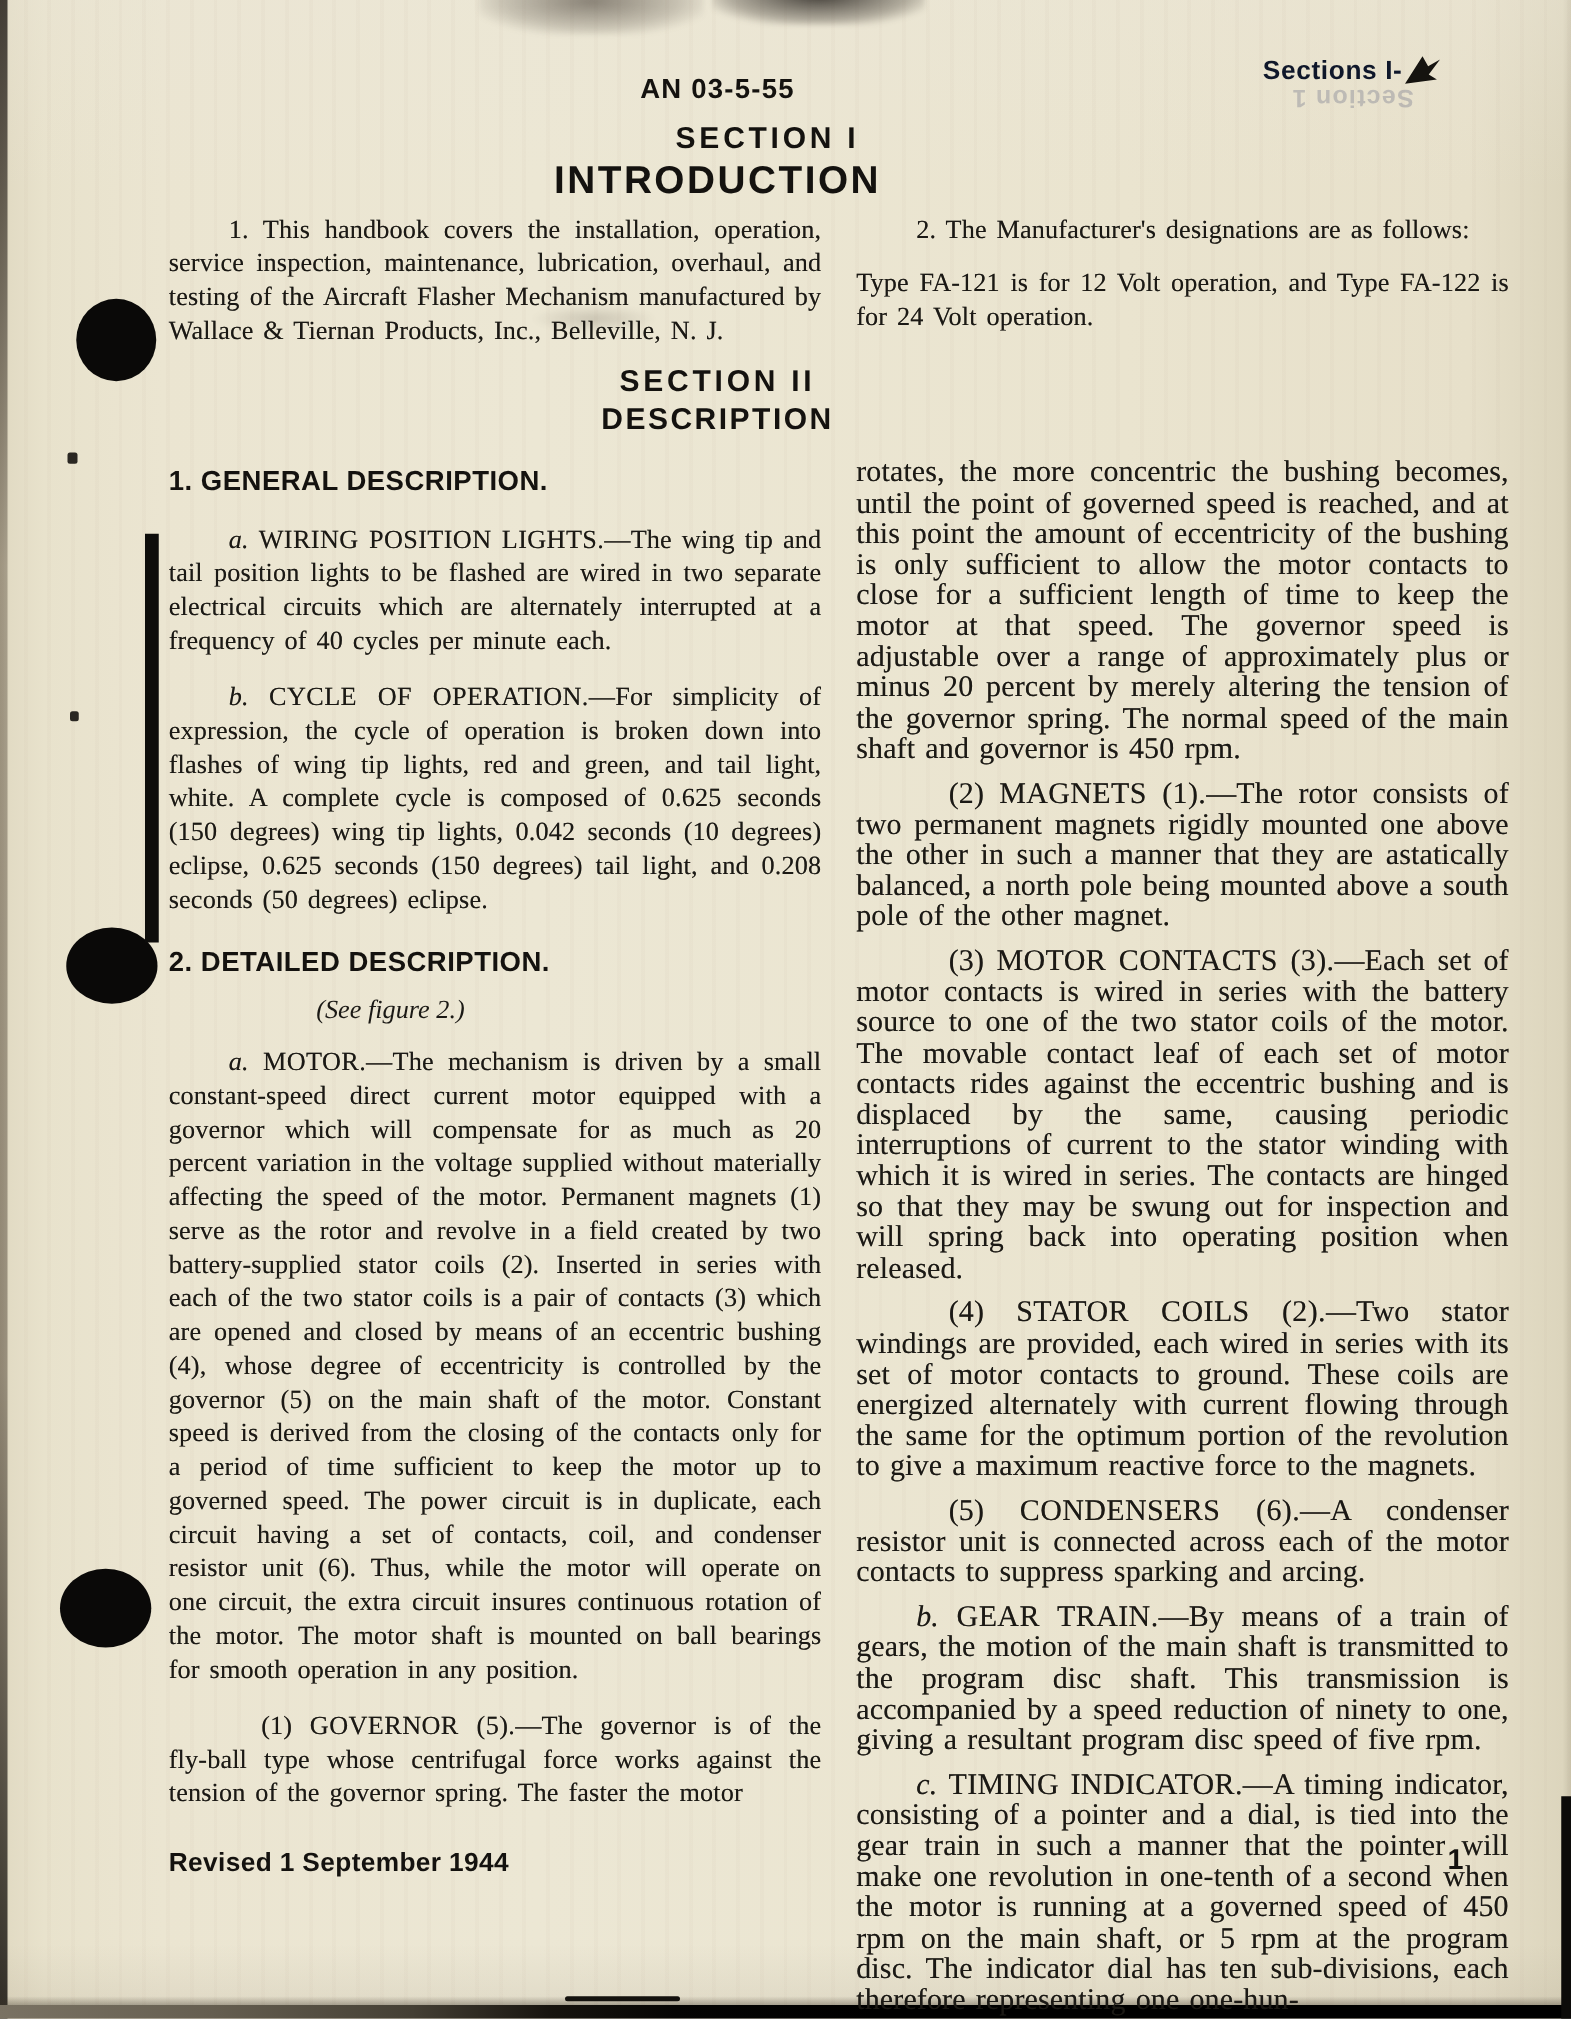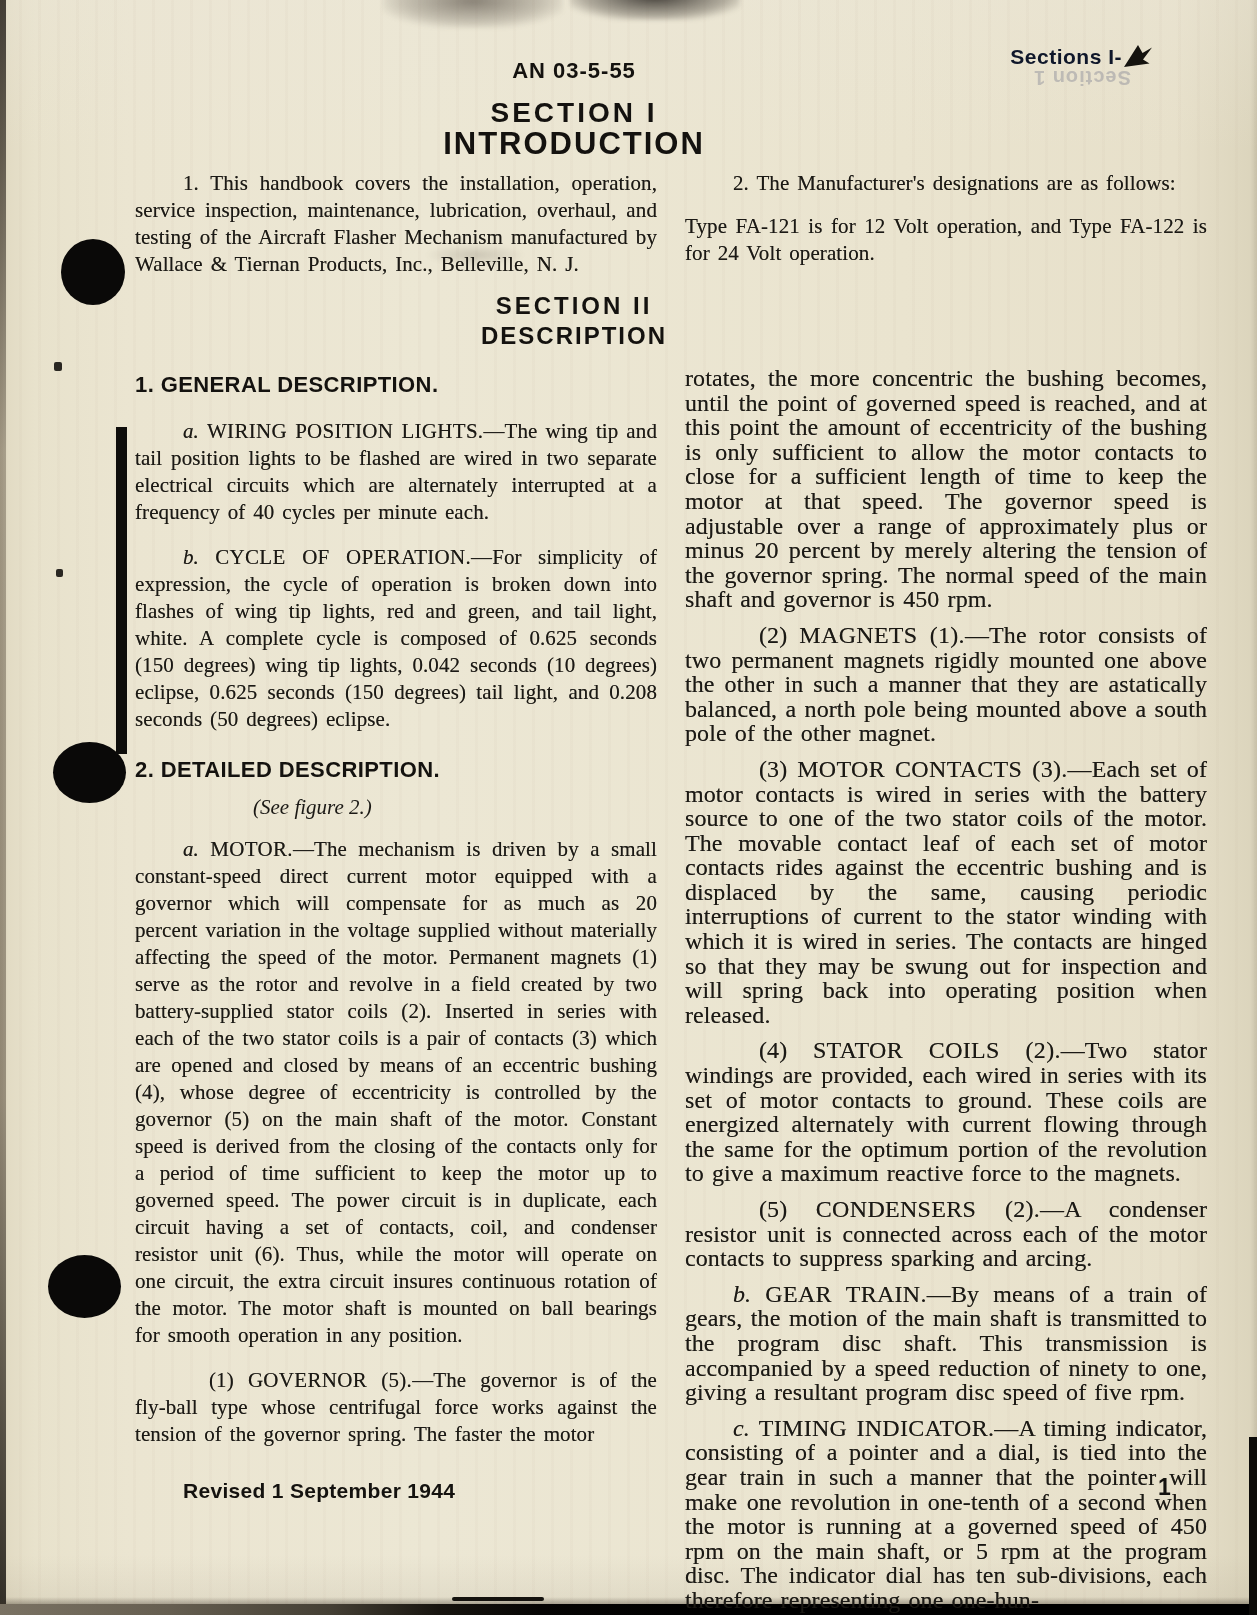--- a/index.html
+++ b/index.html
@@ -12,21 +12,21 @@
   body::before{
     content:'';position:absolute;inset:0;pointer-events:none;
     background:
       repeating-linear-gradient(90deg, rgba(186,166,148,0.06) 0 3px, rgba(0,0,0,0) 3px 19px),
       linear-gradient(180deg, rgba(235,230,215,0.4) 0, rgba(0,0,0,0) 150px),
       linear-gradient(0deg, rgba(120,108,88,0.12) 0, rgba(0,0,0,0) 60px);
   }
   .center-head{position:absolute;left:0;width:1148px;text-align:center;
     font-family:"Liberation Sans",sans-serif;font-weight:bold;color:#14120f;}
   #doc-number{top:58px;font-size:22px;letter-spacing:1px;}
-  #s1-kicker{top:97px;font-size:28px;letter-spacing:3px;}
+  #s1-kicker{top:97px;font-size:24px;letter-spacing:3px;padding-left:40px;}
   #s1-title{top:126px;font-size:31px;letter-spacing:2px;}
   #s2-kicker{top:292px;font-size:24px;letter-spacing:3px;}
   #s2-title{top:322px;font-size:24px;letter-spacing:2px;}
 
   #sections-label{position:absolute;right:104px;top:44px;
     font:bold 21px "Liberation Sans",sans-serif;letter-spacing:.5px;color:#0f172a;
     display:flex;align-items:center;gap:1px;}
   #ghost-text{position:absolute;right:126px;top:66px;transform:rotate(180deg);
     font:bold 20px "Liberation Sans",sans-serif;color:rgba(108,112,134,0.35);
     filter:blur(0.6px);letter-spacing:1px;}
@@ -44,21 +44,21 @@
   .ind-md{text-indent:48px;}
   .ind-lg{text-indent:74px;}
   .lead.it{font-style:italic;}
   .term{letter-spacing:.3px;}
   .h2{font-family:"Liberation Sans",sans-serif;font-weight:bold;font-size:22px;
     letter-spacing:.4px;margin:24px 0 20px;color:#14120f;}
   .col .h2:first-child{margin-top:0;}
   .note{font-style:italic;font-size:21px;margin:-8px 0 16px 118px;}
 
   #footer-left{position:absolute;left:135px;top:1479px;
-    font:bold 21px "Liberation Sans",sans-serif;letter-spacing:.3px;color:#14120f;margin-left:48px;}
+    font:bold 21px "Liberation Sans",sans-serif;letter-spacing:.3px;color:#14120f;}
   #page-number{position:absolute;left:1158px;top:1474px;
     font:bold 23px "Liberation Sans",sans-serif;color:#14120f;}
 
   .punch-hole{position:absolute;background:#0a0908;border-radius:50%;}
   #hole-1{left:61px;top:239px;width:64px;height:66px;}
   #hole-2{left:53px;top:742px;width:73px;height:61px;}
   #hole-3{left:48px;top:1255px;width:73px;height:63px;}
 
   #change-bar{position:absolute;left:116px;top:427px;width:11px;height:327px;background:#0e0d0b;}
 
@@ -133,19 +133,19 @@
     <div class="h2">2. DETAILED DESCRIPTION.</div>
     <div class="note">(See figure 2.)</div>
     <p class="para ind-md"><span class="lead it">a. </span><span class="term">MOTOR.</span>—The mechanism is driven by a small constant-speed direct current motor equipped with a governor which will compensate for as much as 20 percent variation in the voltage supplied without materially affecting the speed of the motor. Permanent magnets (1) serve as the rotor and revolve in a field created by two battery-supplied stator coils (2). Inserted in series with each of the two stator coils is a pair of contacts (3) which are opened and closed by means of an eccentric bushing (4), whose degree of eccentricity is controlled by the governor (5) on the main shaft of the motor. Constant speed is derived from the closing of the contacts only for a period of time sufficient to keep the motor up to governed speed. The power circuit is in duplicate, each circuit having a set of contacts, coil, and condenser resistor unit (6). Thus, while the motor will operate on one circuit, the extra circuit insures continuous rotation of the motor. The motor shaft is mounted on ball bearings for smooth operation in any position.</p>
     <p class="para ind-lg"><span class="lead">(1) </span><span class="term">GOVERNOR (5).</span>—The governor is of the fly-ball type whose centrifugal force works against the tension of the governor spring. The faster the motor</p>
   </div>
 <div class="col" id="s2-right">
     <p class="para">rotates, the more concentric the bushing becomes, until the point of governed speed is reached, and at this point the amount of eccentricity of the bushing is only sufficient to allow the motor contacts to close for a sufficient length of time to keep the motor at that speed. The governor speed is adjustable over a range of approximately plus or minus 20 percent by merely altering the tension of the governor spring. The normal speed of the main shaft and governor is 450 rpm.</p>
     <p class="para ind-lg"><span class="lead">(2) </span><span class="term">MAGNETS (1).</span>—The rotor consists of two permanent magnets rigidly mounted one above the other in such a manner that they are astatically balanced, a north pole being mounted above a south pole of the other magnet.</p>
     <p class="para ind-lg"><span class="lead">(3) </span><span class="term">MOTOR CONTACTS (3).</span>—Each set of motor contacts is wired in series with the battery source to one of the two stator coils of the motor. The movable contact leaf of each set of motor contacts rides against the eccentric bushing and is displaced by the same, causing periodic interruptions of current to the stator winding with which it is wired in series. The contacts are hinged so that they may be swung out for inspection and will spring back into operating position when released.</p>
     <p class="para ind-lg"><span class="lead">(4) </span><span class="term">STATOR COILS (2).</span>—Two stator windings are provided, each wired in series with its set of motor contacts to ground. These coils are energized alternately with current flowing through the same for the optimum portion of the revolution to give a maximum reactive force to the magnets.</p>
-    <p class="para ind-lg"><span class="lead">(5) </span><span class="term">CONDENSERS (2).</span>—A condenser resistor unit is connected across each of the motor contacts to suppress sparking and arcing.</p>
+    <p class="para ind-lg"><span class="lead">(5) </span><span class="term">CONDENSERS (6).</span>—A condenser resistor unit is connected across each of the motor contacts to suppress sparking and arcing.</p>
     <p class="para ind-md"><span class="lead it">b. </span><span class="term">GEAR TRAIN.</span>—By means of a train of gears, the motion of the main shaft is transmitted to the program disc shaft. This transmission is accompanied by a speed reduction of ninety to one, giving a resultant program disc speed of five rpm.</p>
     <p class="para ind-md"><span class="lead it">c. </span><span class="term">TIMING INDICATOR.</span>—A timing indicator, consisting of a pointer and a dial, is tied into the gear train in such a manner that the pointer will make one revolution in one-tenth of a second when the motor is running at a governed speed of 450 rpm on the main shaft, or 5 rpm at the program disc. The indicator dial has ten sub-divisions, each therefore representing one one-hun-</p>
   </div>
 
 <div id="footer-left">Revised 1 September 1944</div>
 <div id="page-number">1</div>
 
 </body></html>

